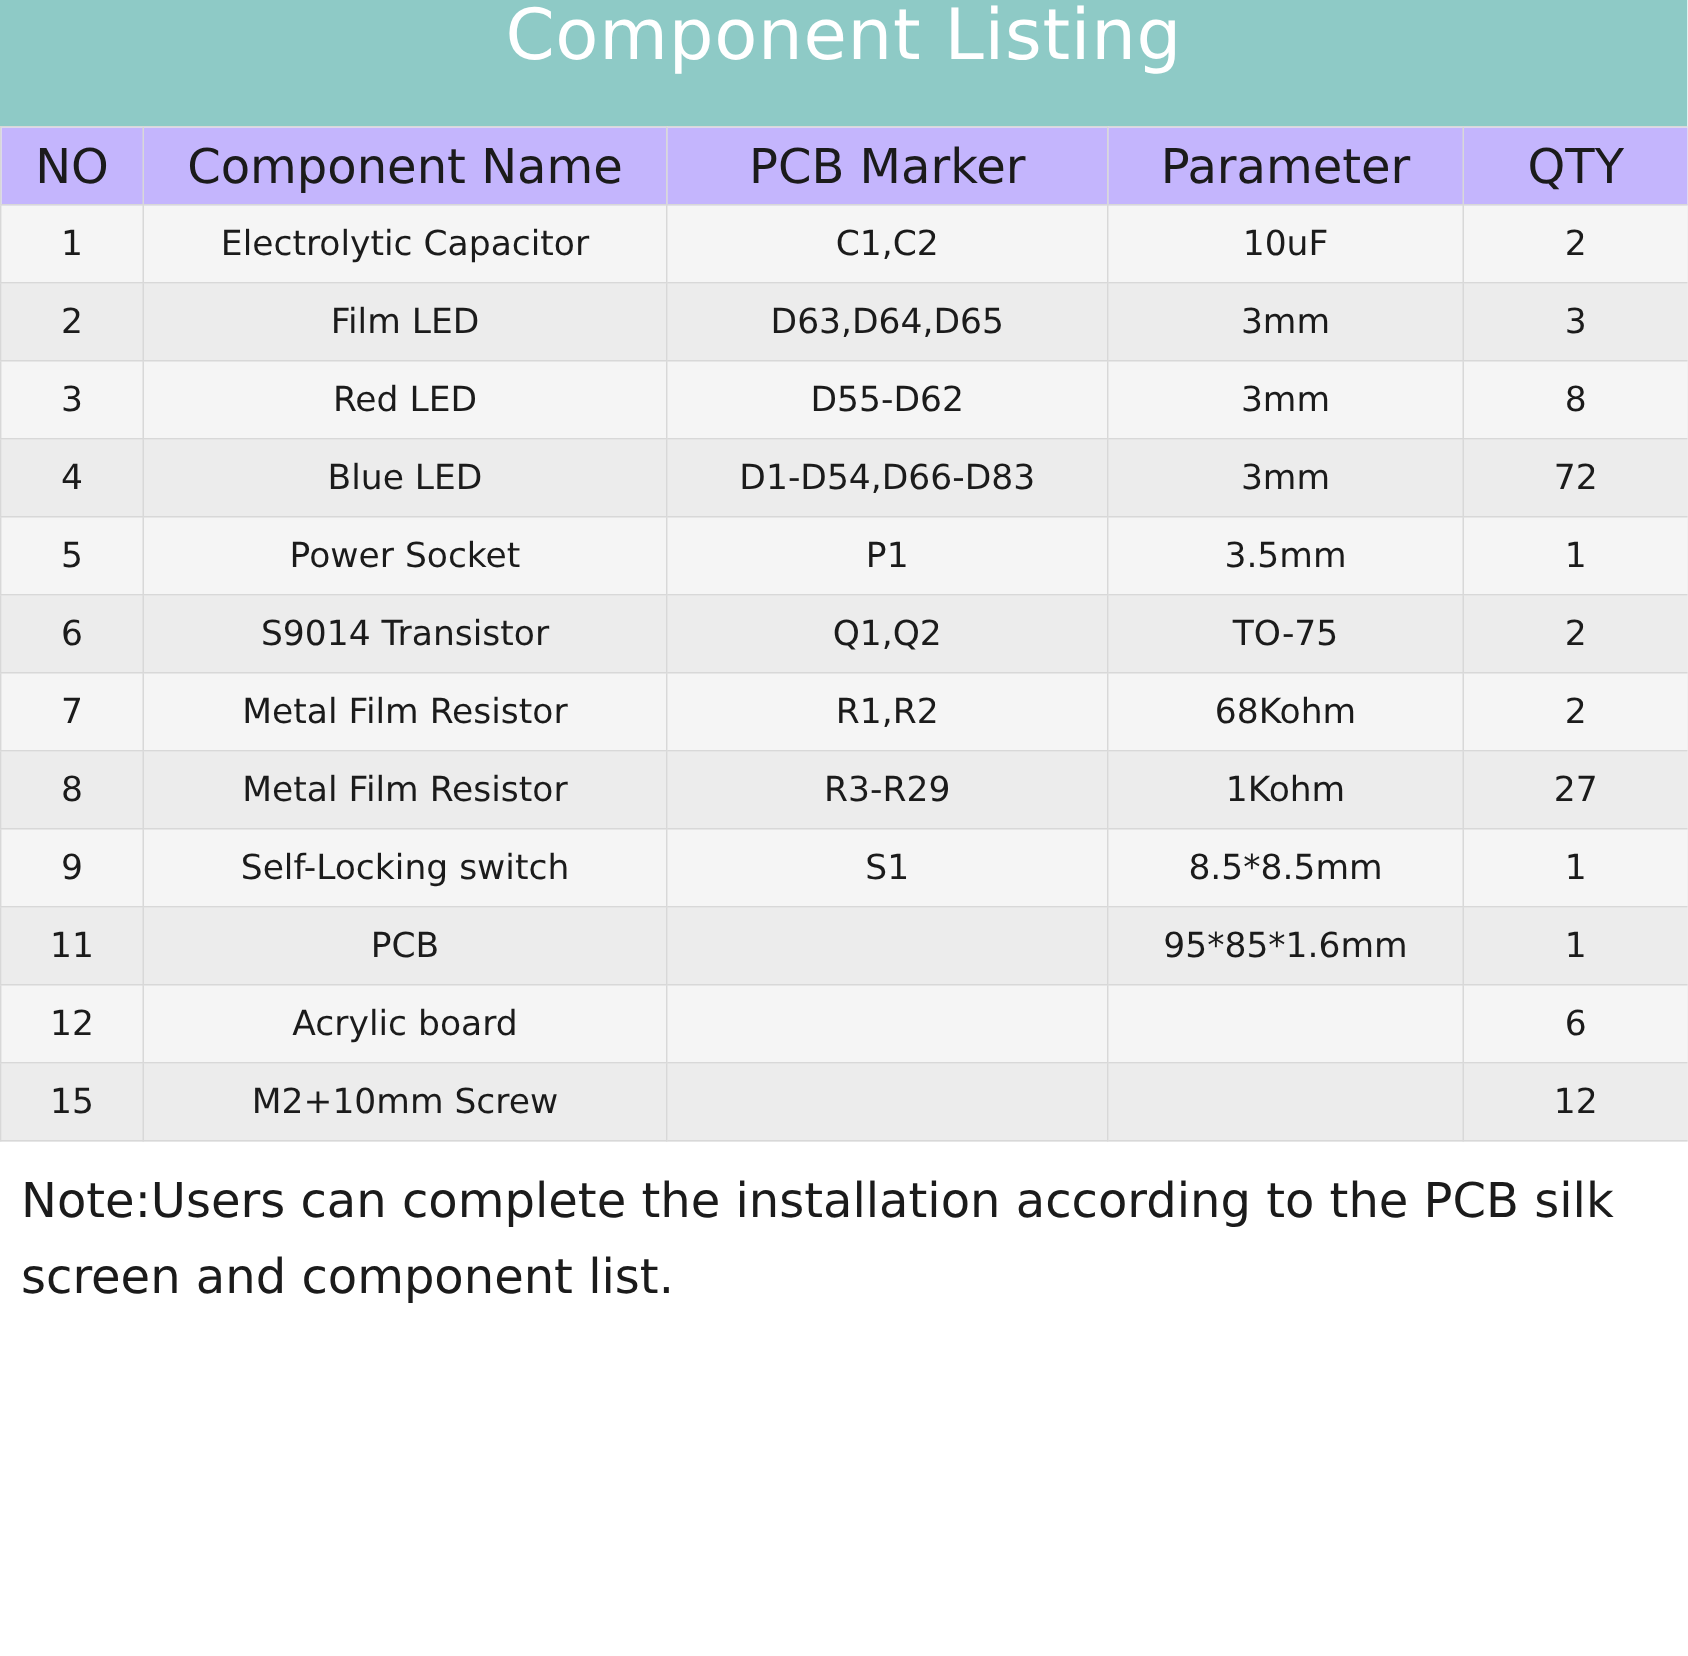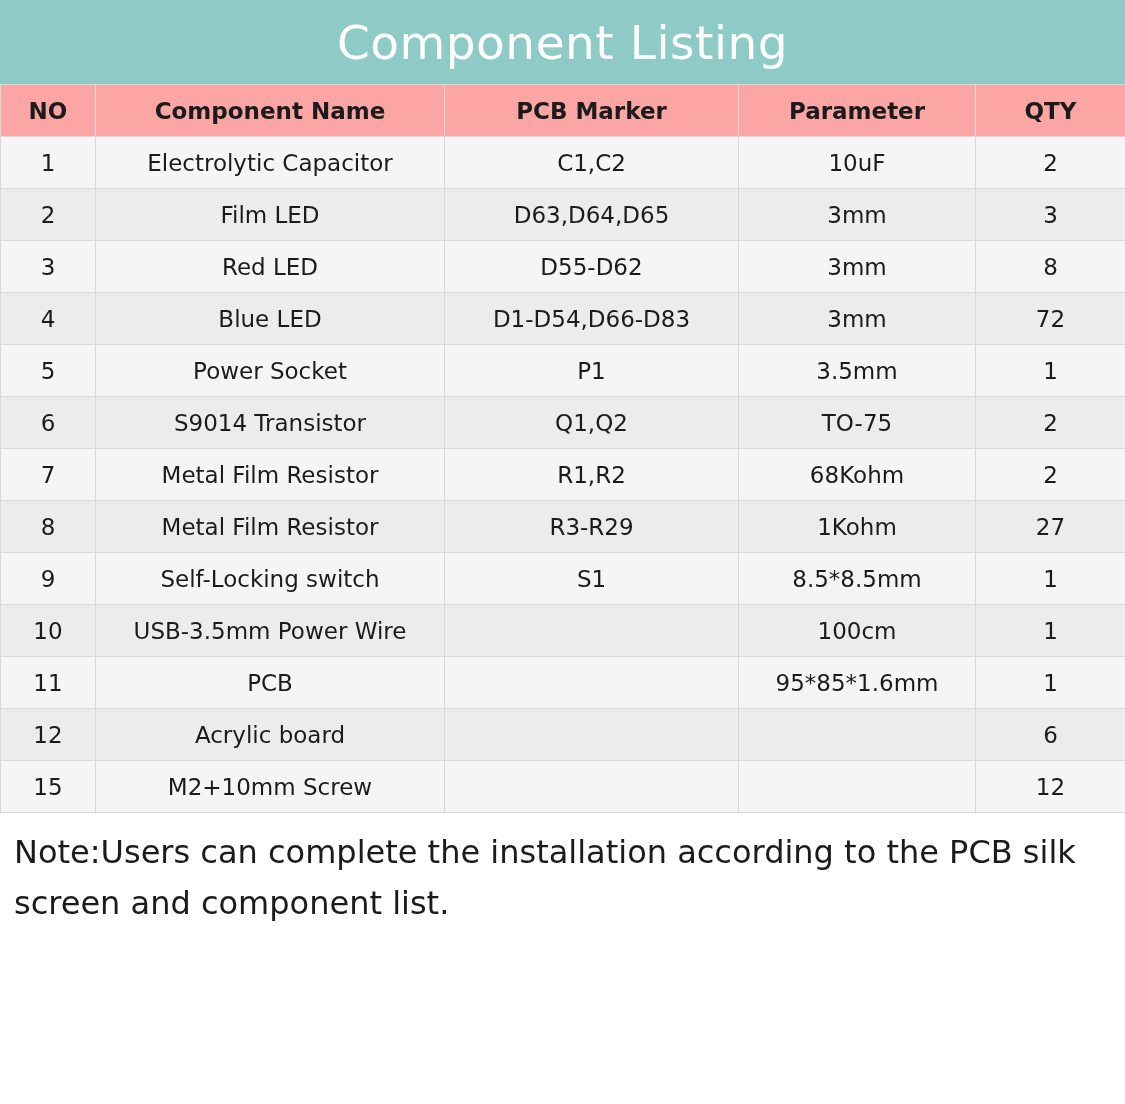--- a/index.html
+++ b/index.html
@@ -18,21 +18,21 @@
     width: 1125px;
     height: 1104px;
     position: relative;
     background: #ffffff;
     box-sizing: border-box;
   }
   .title-bar {
     height: 84px;
     background: #8ecac6;
     display: flex;
-    align-items: center;
+    align-items: flex-start;
     justify-content: center;
   }
   .title-bar .title {
     color: #ffffff;
     font-size: 47px;
     font-weight: 400;
     letter-spacing: 0.5px;
     line-height: 1;
   }
   table.components {
@@ -52,24 +52,24 @@
     text-align: center;
     vertical-align: middle;
     padding: 0;
     height: 51px;
     font-size: 23px;
     font-weight: 400;
     color: #1b1b1b;
     background: #f5f5f5;
   }
   table.components thead th {
-    font-weight: 700;
-    font-size: 23px;
+    font-weight: 400;
+    font-size: 32px;
     height: 51px;
-    background: #fca5a5;
+    background: #c4b5fd;
   }
   table.components tbody tr:nth-child(even) td {
     background: #ececec;
   }
   table.components td.qty-cell,
   table.components td.no-cell {
     font-size: 23px;
   }
   .note {
     padding: 14px 15px 0 14px;
@@ -163,27 +163,20 @@
         <td class="qty-cell">27</td>
       </tr>
       <tr>
         <td class="no-cell">9</td>
         <td>Self-Locking switch</td>
         <td>S1</td>
         <td>8.5*8.5mm</td>
         <td class="qty-cell">1</td>
       </tr>
       <tr>
-        <td class="no-cell">10</td>
-        <td>USB-3.5mm Power Wire</td>
-        <td></td>
-        <td>100cm</td>
-        <td class="qty-cell">1</td>
-      </tr>
-      <tr>
         <td class="no-cell">11</td>
         <td>PCB</td>
         <td></td>
         <td>95*85*1.6mm</td>
         <td class="qty-cell">1</td>
       </tr>
       <tr>
         <td class="no-cell">12</td>
         <td>Acrylic board</td>
         <td></td>

